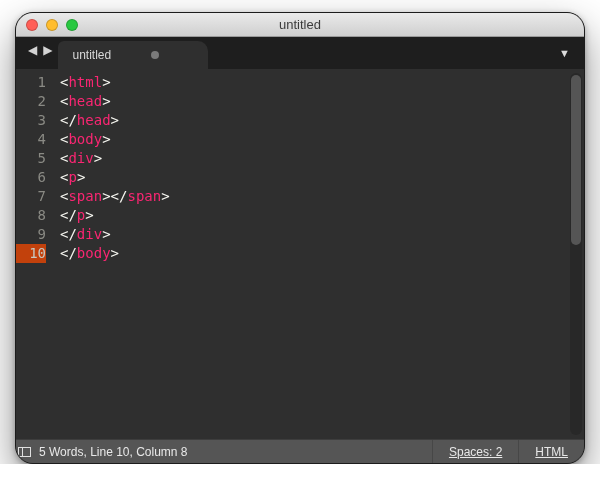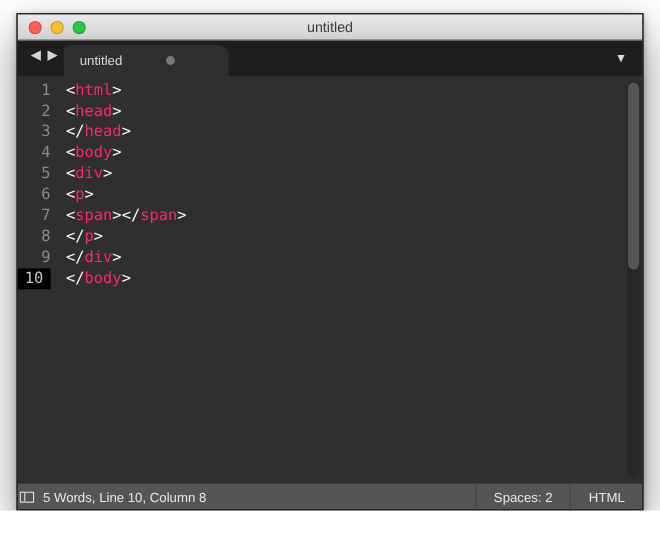--- a/index.html
+++ b/index.html
@@ -7,21 +7,21 @@
     background: #fff;
     font-family: "Helvetica Neue", Arial, sans-serif;
     display: flex;
     align-items: flex-start;
     justify-content: center;
   }
   .window {
     width: 570px;
     margin: 12px auto 0 auto;
     background: #3a3a3a;
-    border-radius: 0;
+    border-radius: 18px;
     box-shadow: 0 18px 40px rgba(0,0,0,0.45), 0 2px 6px rgba(0,0,0,0.3);
     overflow: hidden;
     border: 1px solid #1c1c1c;
   }
   
   .titlebar {
     height: 24px;
     background: linear-gradient(#eaeaea, #cfcfcf);
     border-bottom: 1px solid #9a9a9a;
     display: flex;
@@ -103,21 +103,21 @@
   }
   .gutter {
     width: 38px;
     text-align: right;
     padding: 4px 8px 0 0;
     color: #8a8a84;
     background: #2f2f2f;
     user-select: none;
   }
   .gutter .ln { height: 19px; }
-  .gutter .ln.active { background: #000000; color: #c8c8c0; text-align: center; }
+  .gutter .ln.active { background: #c2410c; color: #c8c8c0; }
   .code {
     flex: 1;
     padding: 4px 0 0 6px;
     color: #f8f8f2;
     white-space: pre;
   }
   .code .row { height: 19px; }
   .pn { color: #f8f8f2; } 
   .tg { color: #f92672; } 
   .scroll-track {
@@ -163,20 +163,21 @@
     left: 3px; top: 0; bottom: 0;
     width: 1.3px;
     background: #e0e0e0;
   }
   .status .seg {
     padding: 0 16px;
     height: 100%;
     display: flex;
     align-items: center;
     border-left: 1px solid #474747;
+    text-decoration: underline;
   }
 </style>
 </head>
 <body>
 
 <div class="window">
 
   <div class="titlebar">
     <div class="traffic">
       <div class="dot red"></div>

